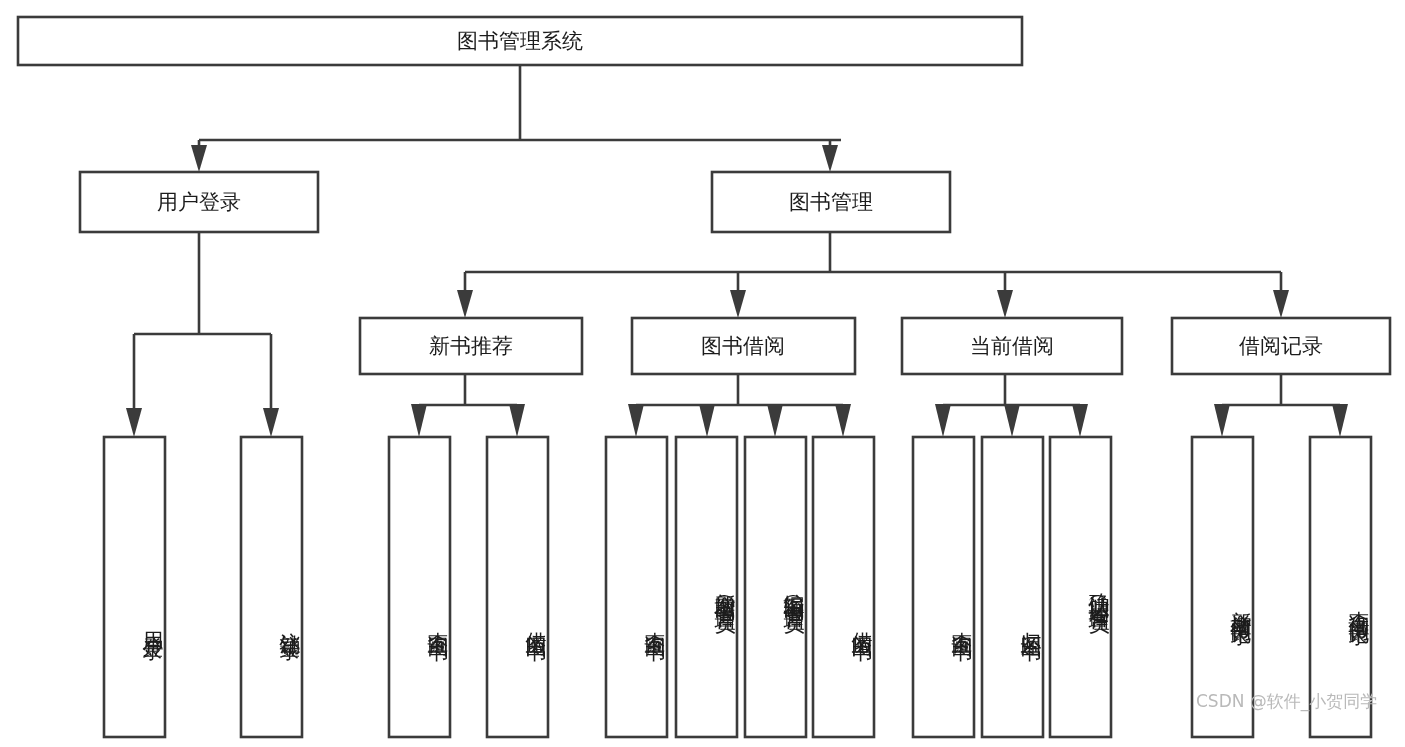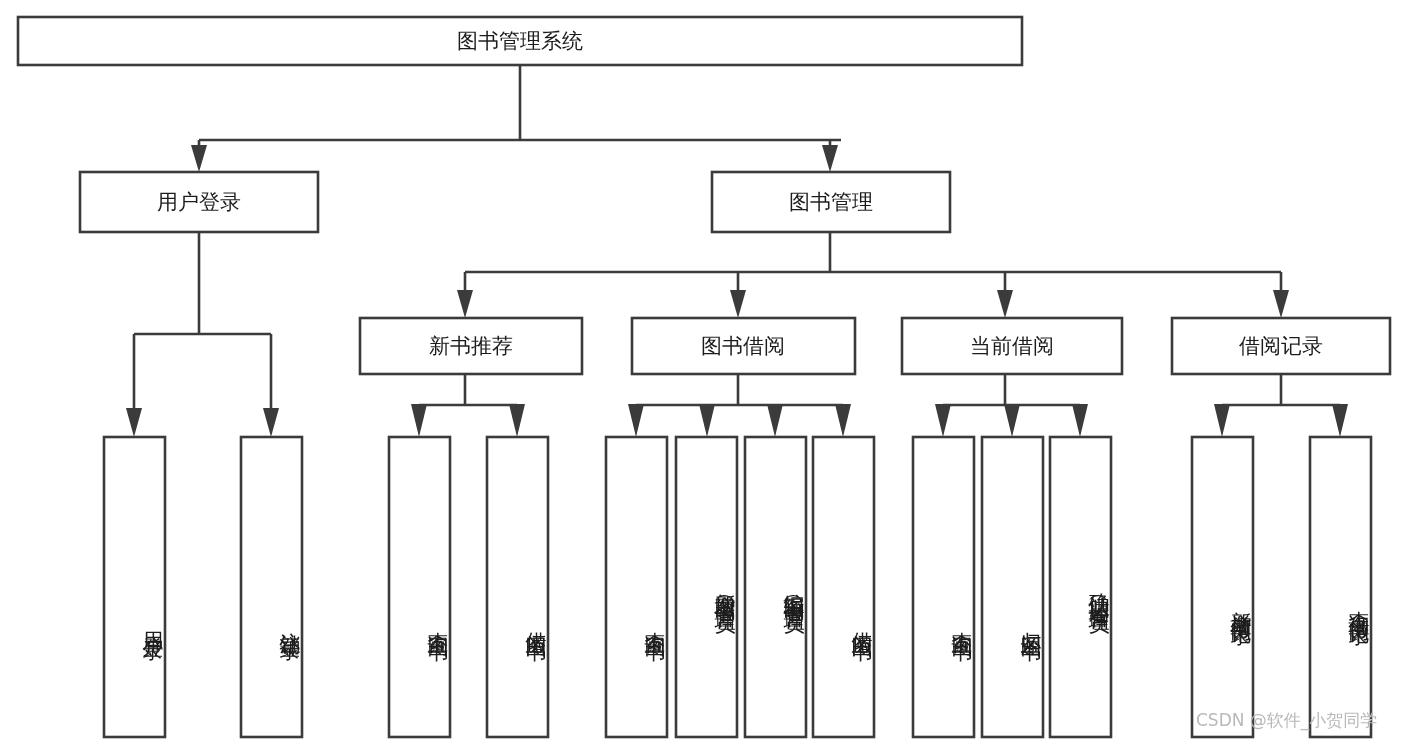--- a/index.html
+++ b/index.html
@@ -195,15 +195,15 @@
   <div class="leaf-label" style="left:606px; top:505px;  width:61px; height:232px;">查询图书</div>
   <div class="leaf-label" style="left:676px; top:443px;  width:61px; height:292px;">新增图书（管理员）</div>
   <div class="leaf-label" style="left:745px; top:443px;  width:61px; height:292px;">编辑图书（管理员）</div>
   <div class="leaf-label" style="left:813px; top:505px;  width:61px; height:232px;">借阅图书</div>
   <div class="leaf-label" style="left:913px; top:505px;  width:61px; height:232px;">查询图书</div>
   <div class="leaf-label" style="left:982px; top:505px;  width:61px; height:232px;">归还图书</div>
   <div class="leaf-label" style="left:1050px; top:443px; width:61px; height:292px;">确认归还（管理员）</div>
   <div class="leaf-label" style="left:1192px; top:470px; width:61px; height:265px;">新增借阅记录</div>
   <div class="leaf-label" style="left:1310px; top:470px; width:61px; height:265px;">查询借阅记录</div>
 
-  <div class="watermark" style="left:1196px; top:709px;">CSDN @软件_小贺同学</div>
+  <div class="watermark" style="left:1196px; top:690px;">CSDN @软件_小贺同学</div>
 
 </div>
 
 </body></html>

